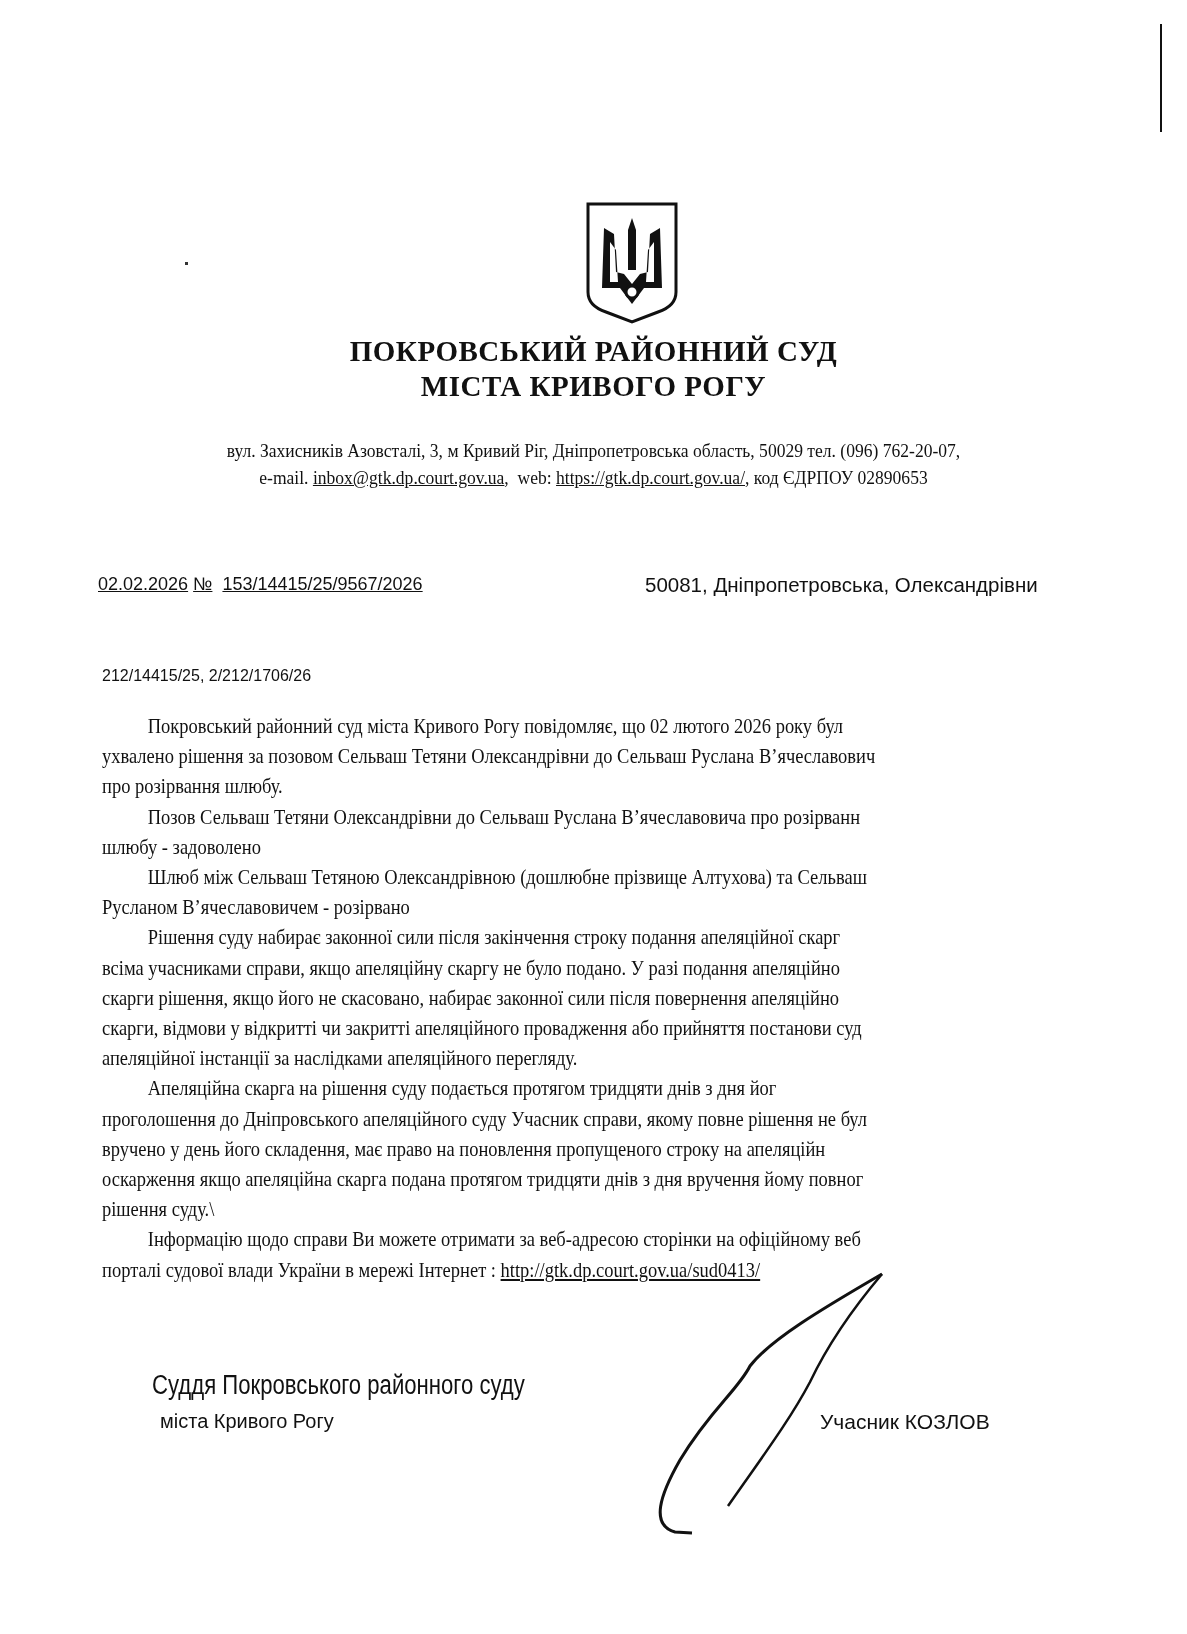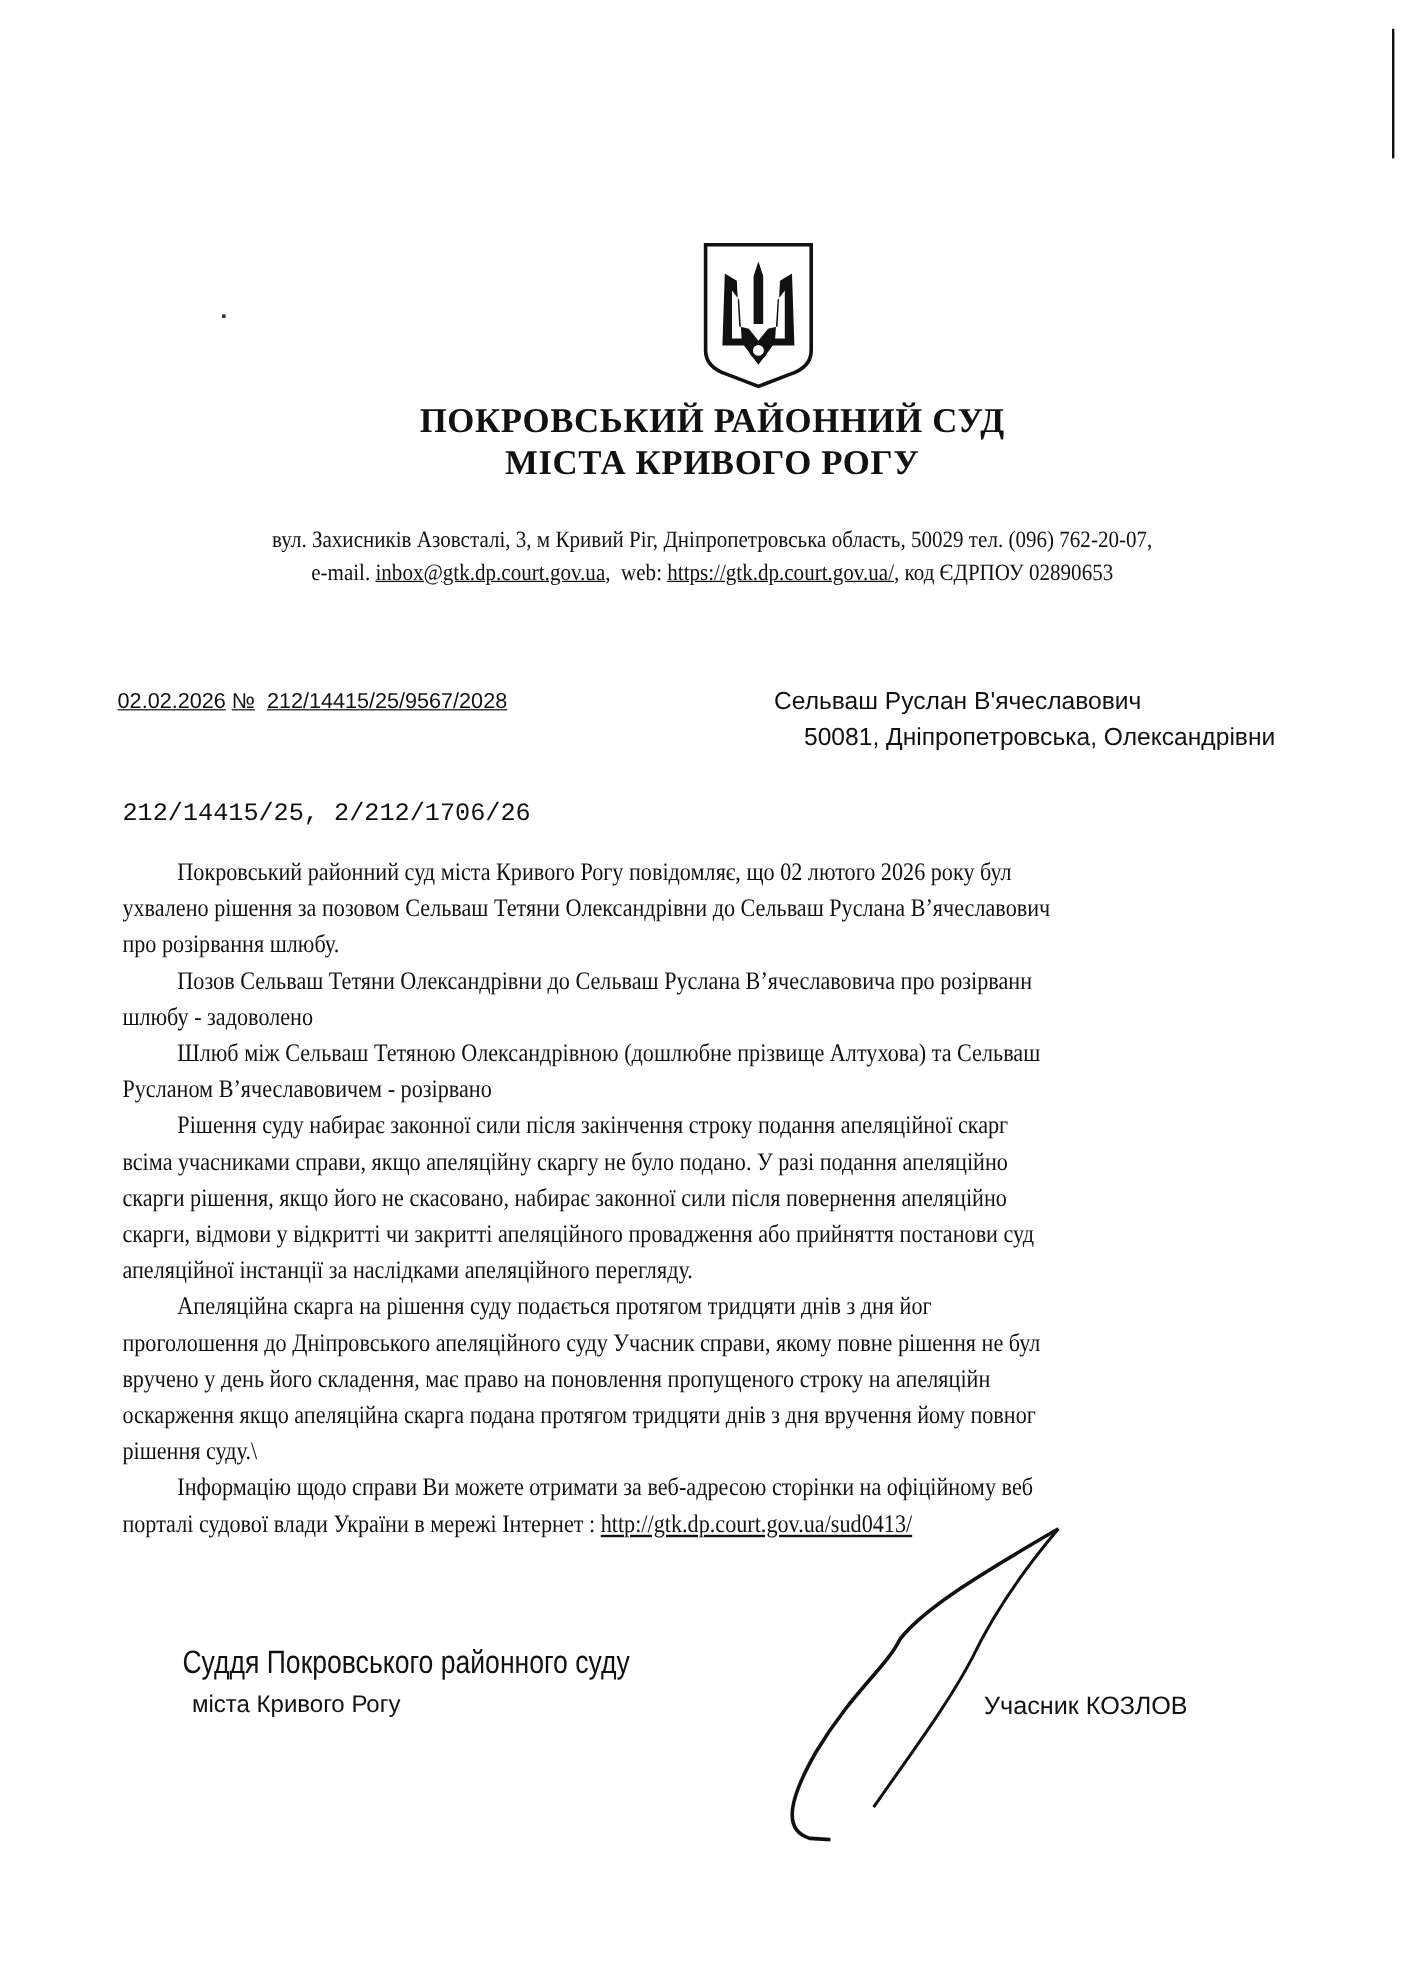--- a/index.html
+++ b/index.html
@@ -21,21 +21,21 @@
     left: 0; width: 1187px; text-align: center; font-size: 19.5px;
     transform: scaleX(0.9); transform-origin: center;
   }
   .a1 { top: 440px; }
   .a2 { top: 467px; }
   .addr u { text-decoration: underline; }
   .outnum { left: 98px; top: 574px; font-size: 18px; font-family: "Liberation Sans", "DejaVu Sans", sans-serif; }
   .outnum u { text-decoration: underline; }
   .recipient { left: 645px; top: 570px; font-size: 20.5px; font-family: "Liberation Sans", "DejaVu Sans", sans-serif; line-height: 30px; }
   .recipient div:nth-child(n+2) { padding-left: 25px; }
-  .casenum { left: 102px; top: 667px; font-size: 21px; font-family: Liberation Mono, monospace; }
+  .casenum { left: 102px; top: 667px; font-size: 16px; font-family: Liberation Sans, sans-serif; }
   .body {
     left: 102px; top: 711px; width: 1060px; font-size: 21px; line-height: 30.2px;
     transform: scaleX(0.88); transform-origin: left top;
     width: 1170px; text-align: justify;
   }
   .body p { margin: 0; text-indent: 52px; white-space: nowrap; overflow: hidden; }
   .body p.cont { text-indent: 0; }
   .body a { color: #111; text-decoration: underline; }
   .judge { left: 152px; top: 1370px; font-size: 27px; transform: scaleX(0.82); transform-origin: left top; font-family: "Liberation Sans Narrow", "Liberation Sans", sans-serif; }
   .judge2 { left: 160px; top: 1410px; font-size: 20px; font-family: "Liberation Sans", "DejaVu Sans", sans-serif; }
@@ -63,25 +63,24 @@
   <span>e-mail.</span>
   <u>inbox@gtk.dp.court.gov.ua</u>,
   &nbsp;<span>web:</span>
   <u>https://gtk.dp.court.gov.ua/</u>,
   <span>код ЄДРПОУ 02890653</span>
 </div>
 
 <div class="abs outnum">
   <u>02.02.2026</u>
   <u>№</u>&nbsp;
-  <u>212/14415/25/9567/2028</u>
+  <u>153/14415/25/9567/2026</u>
 </div>
 
 <div class="abs recipient">
-  <div>Сельваш Руслан В'ячеславович</div>
   <div>50081,  Дніпропетровська,  Олександрівни</div>
 </div>
 
 <div class="abs casenum">212/14415/25, 2/212/1706/26</div>
 
 <div class="abs body" id="letter-body">
     <p>Покровський  районний суд міста Кривого Рогу повідомляє, що 02 лютого 2026 року бул</p>
     <p class="cont">ухвалено рішення за позовом Сельваш Тетяни Олександрівни до Сельваш Руслана В’ячеславович</p>
     <p class="cont">про розірвання шлюбу.</p>
     <p>Позов  Сельваш Тетяни Олександрівни до Сельваш Руслана В’ячеславовича про розірванн</p>

